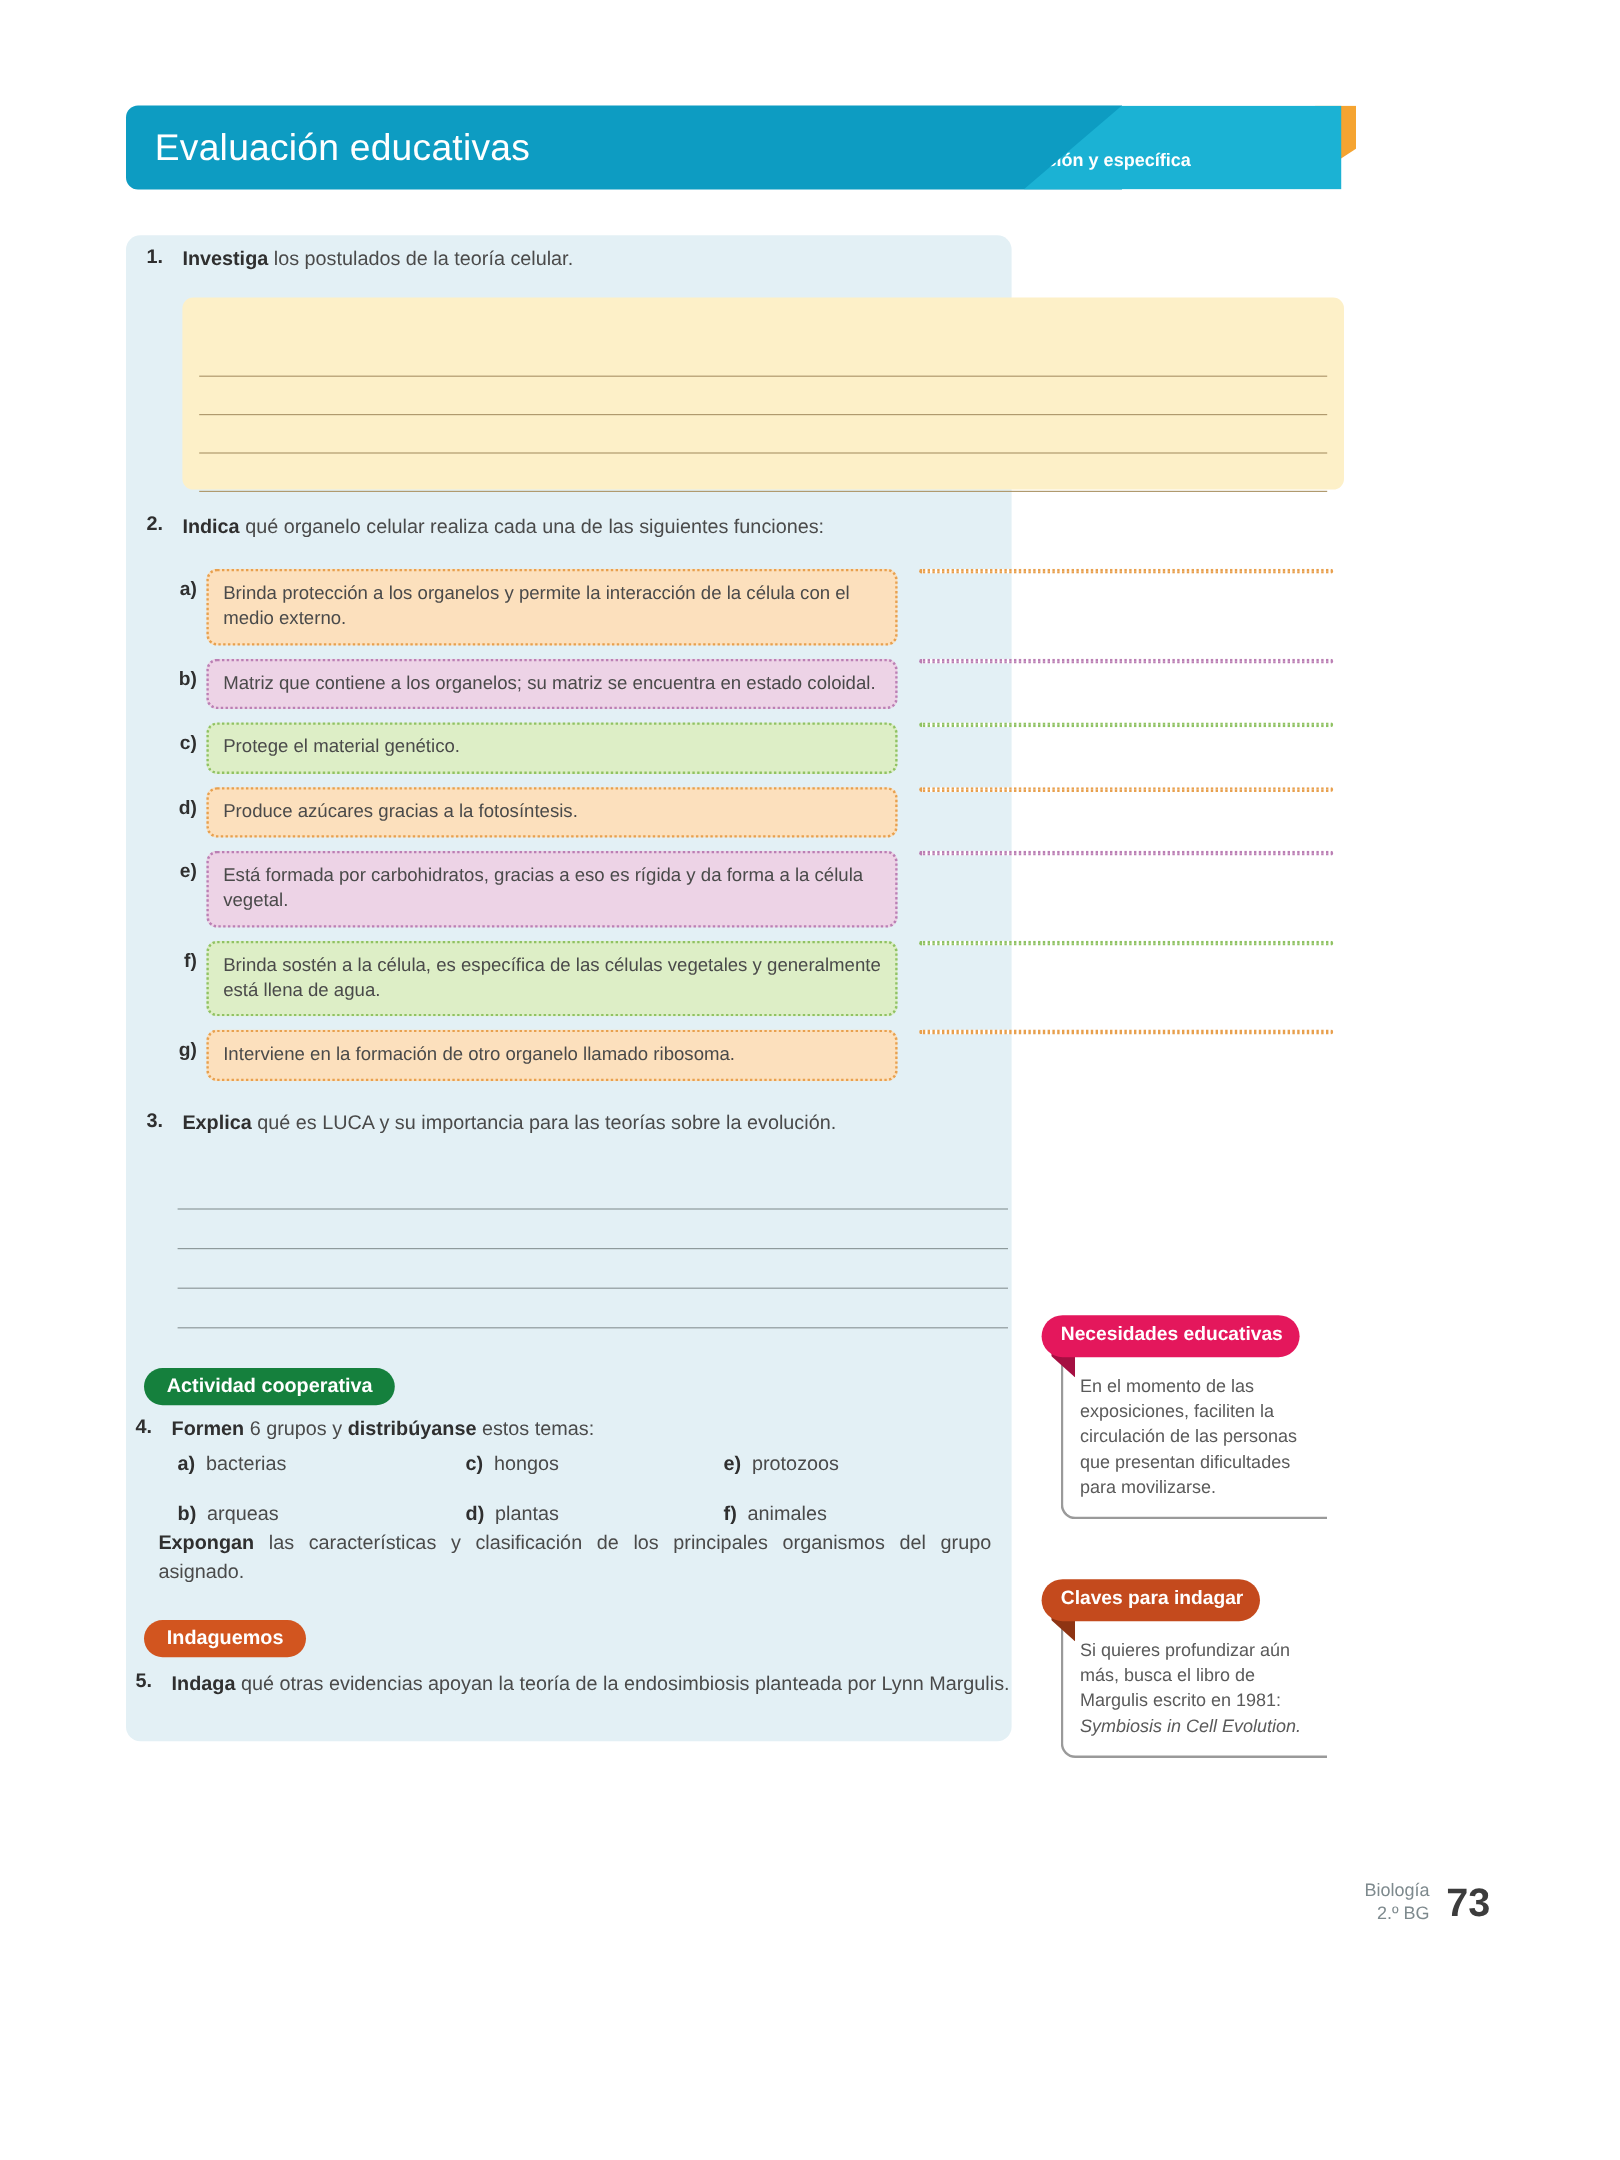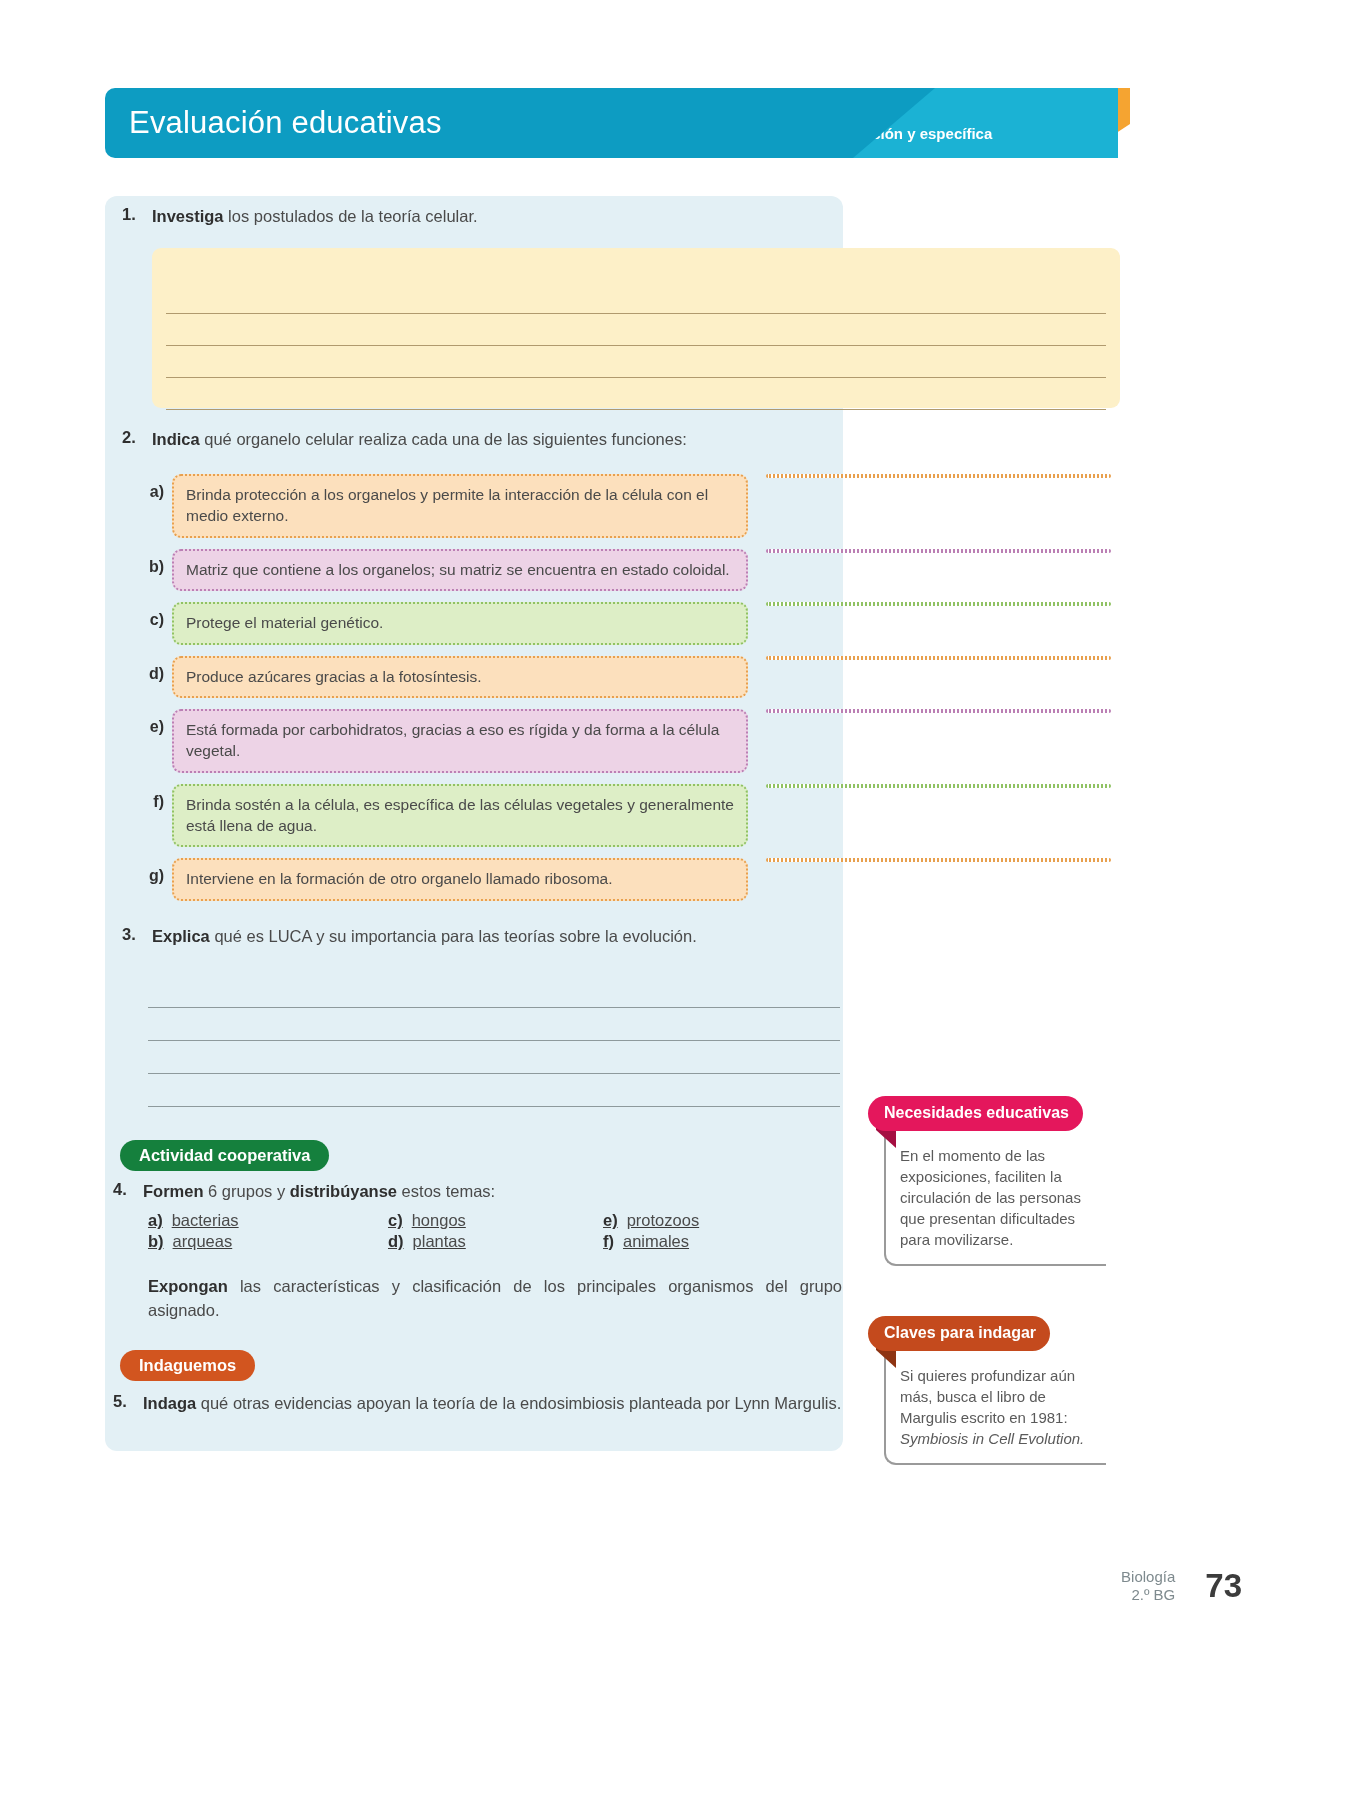--- a/index.html
+++ b/index.html
@@ -190,28 +190,27 @@
   .indag-badge { position: absolute; left: 120px; top: 1350px; }
 
   
   .q4 { position: absolute; left: 113px; top: 1180px; width: 740px; }
   .q4-opts {
     position: absolute;
     left: 148px; top: 1211px;
     width: 700px;
     display: grid;
     grid-template-columns: 240px 215px 215px;
-    row-gap: 2px;
-    text-decoration: underline;
+    row-gap: 23px;
   }
   .opt { font-size: 16.5px; color: #4a4a4a; }
   .opt b { font-weight: bold; color: #2f2f2f; margin-right: 9px; }
   .q4-expo {
     position: absolute;
-    left: 148px; top: 1275px;
+    left: 132px; top: 1275px;
     width: 694px;
     font-size: 16.5px;
     line-height: 1.45;
     color: #4a4a4a;
     text-align: justify;
   }
 
   
   .q5 { position: absolute; left: 113px; top: 1392px; width: 740px; }
 
@@ -252,22 +251,22 @@
 
   .callout-nec { left: 868px; top: 1060px; }
   .callout-cla { left: 868px; top: 1280px; }
 
   
   .footer {
     position: absolute;
     right: 108px;
     bottom: 195px;
     display: flex;
-    align-items: flex-end;
-    gap: 30px;
+    align-items: flex-start;
+    gap: 14px;
   }
   .footer-txt {
     text-align: right;
     font-size: 15px;
     color: #7e8a8e;
     line-height: 1.25;
   }
   .footer-page {
     font-size: 33px;
     font-weight: bold;

